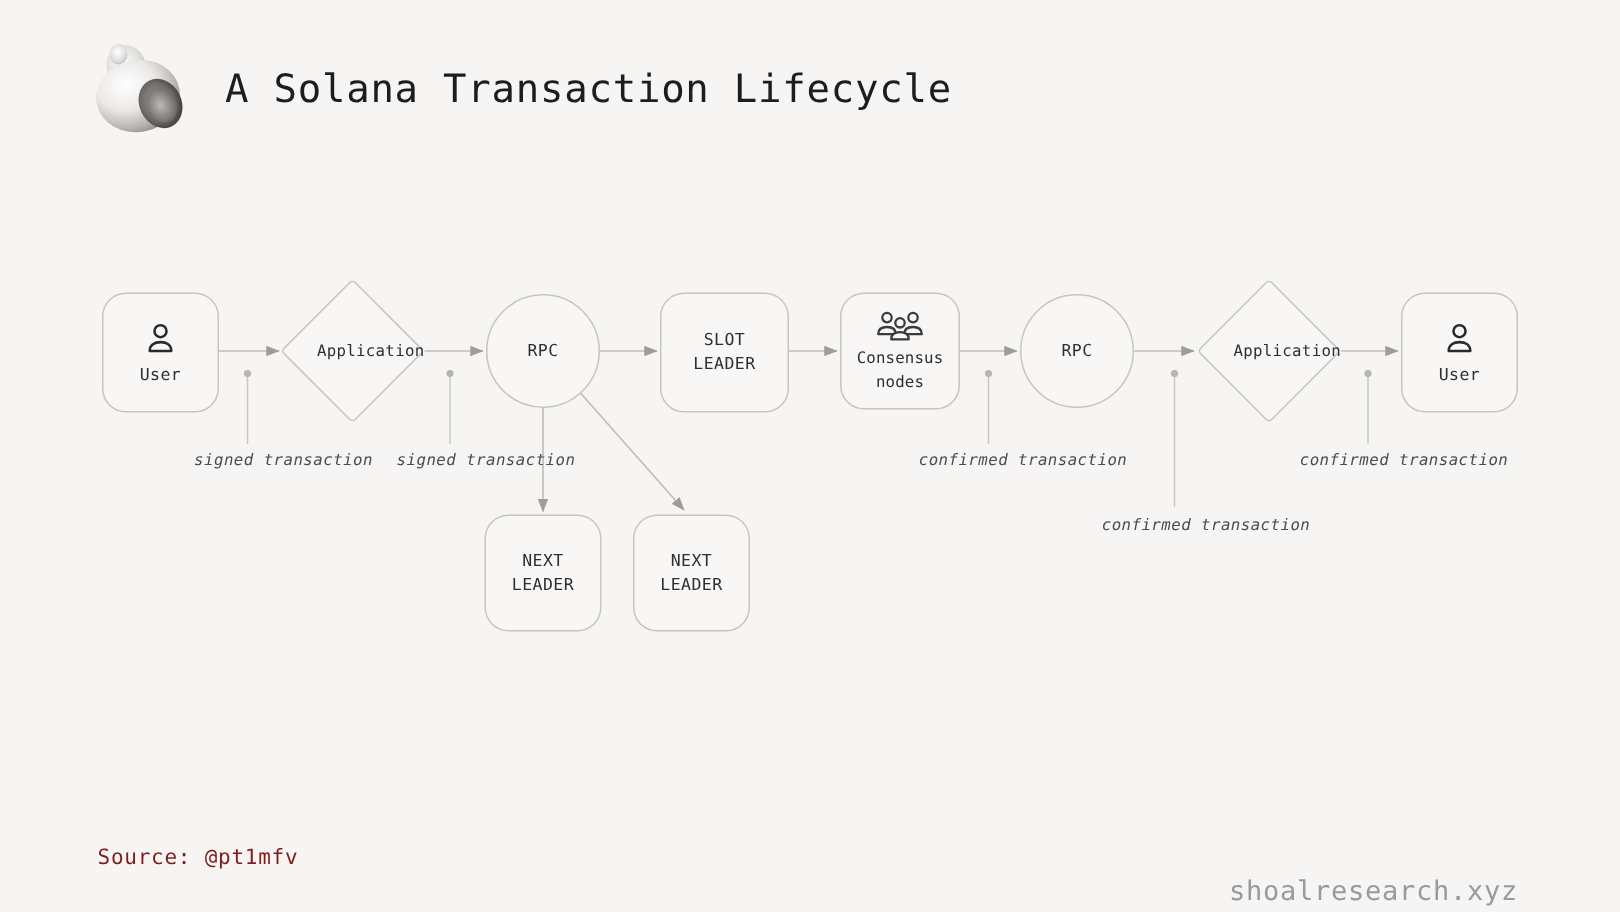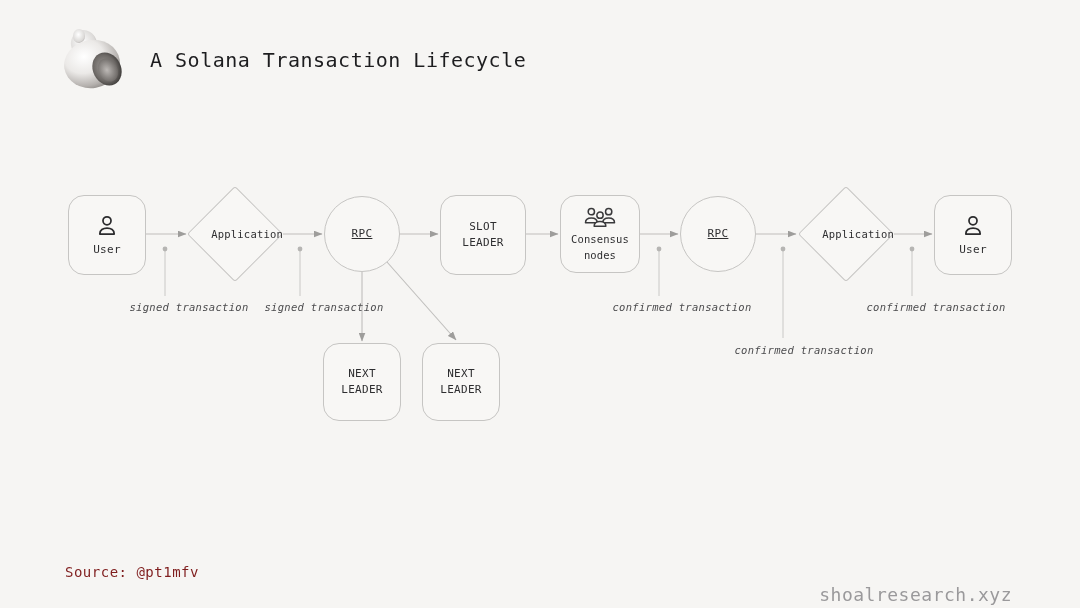--- a/index.html
+++ b/index.html
@@ -5,32 +5,32 @@
   html,body{margin:0;padding:0;background:#e9e8e6;}
   .stage{
     position:relative;width:1080px;height:608px;background:#f6f5f3;
     font-family:"DejaVu Sans Mono","Liberation Mono",monospace;
     overflow:hidden;
   }
   
   .header{position:absolute;left:62px;top:26px;display:flex;align-items:center;gap:22px;}
   .logo{width:66px;height:68px;flex:0 0 auto;}
   .title{
-    font-size:20px;color:#1d1d1f;letter-spacing:.5px;white-space:nowrap;
+    font-size:26px;color:#1d1d1f;letter-spacing:.5px;white-space:nowrap;
   }
   
   .connectors{position:absolute;left:0;top:0;z-index:1;}
   .node{
     position:absolute;z-index:2;box-sizing:border-box;
     border:1px solid #c6c5c3;background:#f8f7f5;
     display:flex;flex-direction:column;align-items:center;justify-content:center;
     gap:3px;color:#2e2e30;text-align:center;
   }
   .rrect{border-radius:16px;}
-  .circle{border-radius:50%;text-decoration:underline;}
+  .circle{border-radius:50%;}
   .node-label{font-size:11px;line-height:1.45;letter-spacing:.3px;}
   .node-label.small{font-size:10.5px;letter-spacing:.1px;}
   .node-icon{display:block;}
   
   .diamond-wrap{
     position:absolute;z-index:2;width:96px;height:96px;
     display:flex;align-items:center;justify-content:flex-end;
   }
   .diamond-shape{
     position:absolute;left:14px;top:14px;width:68px;height:68px;

